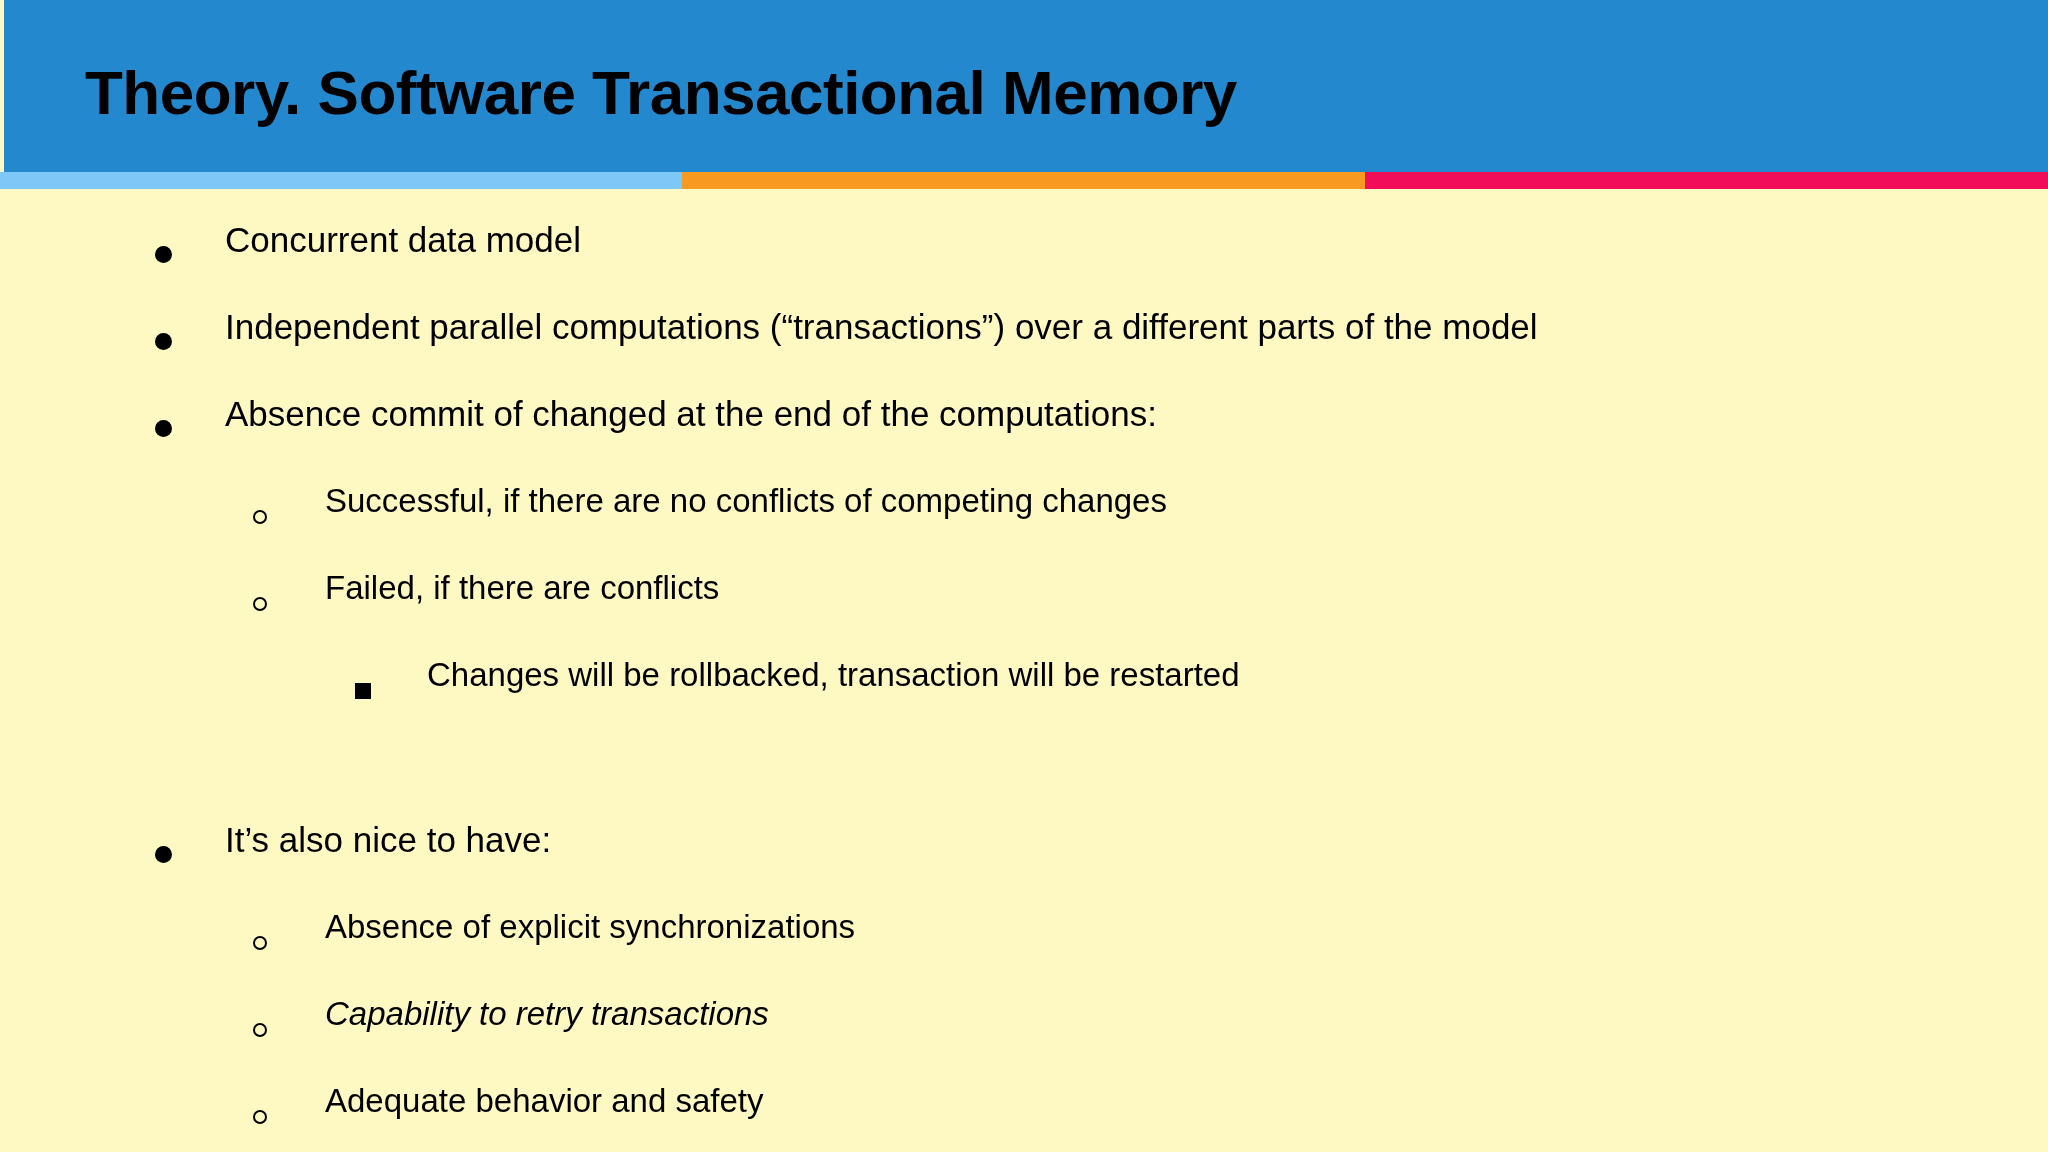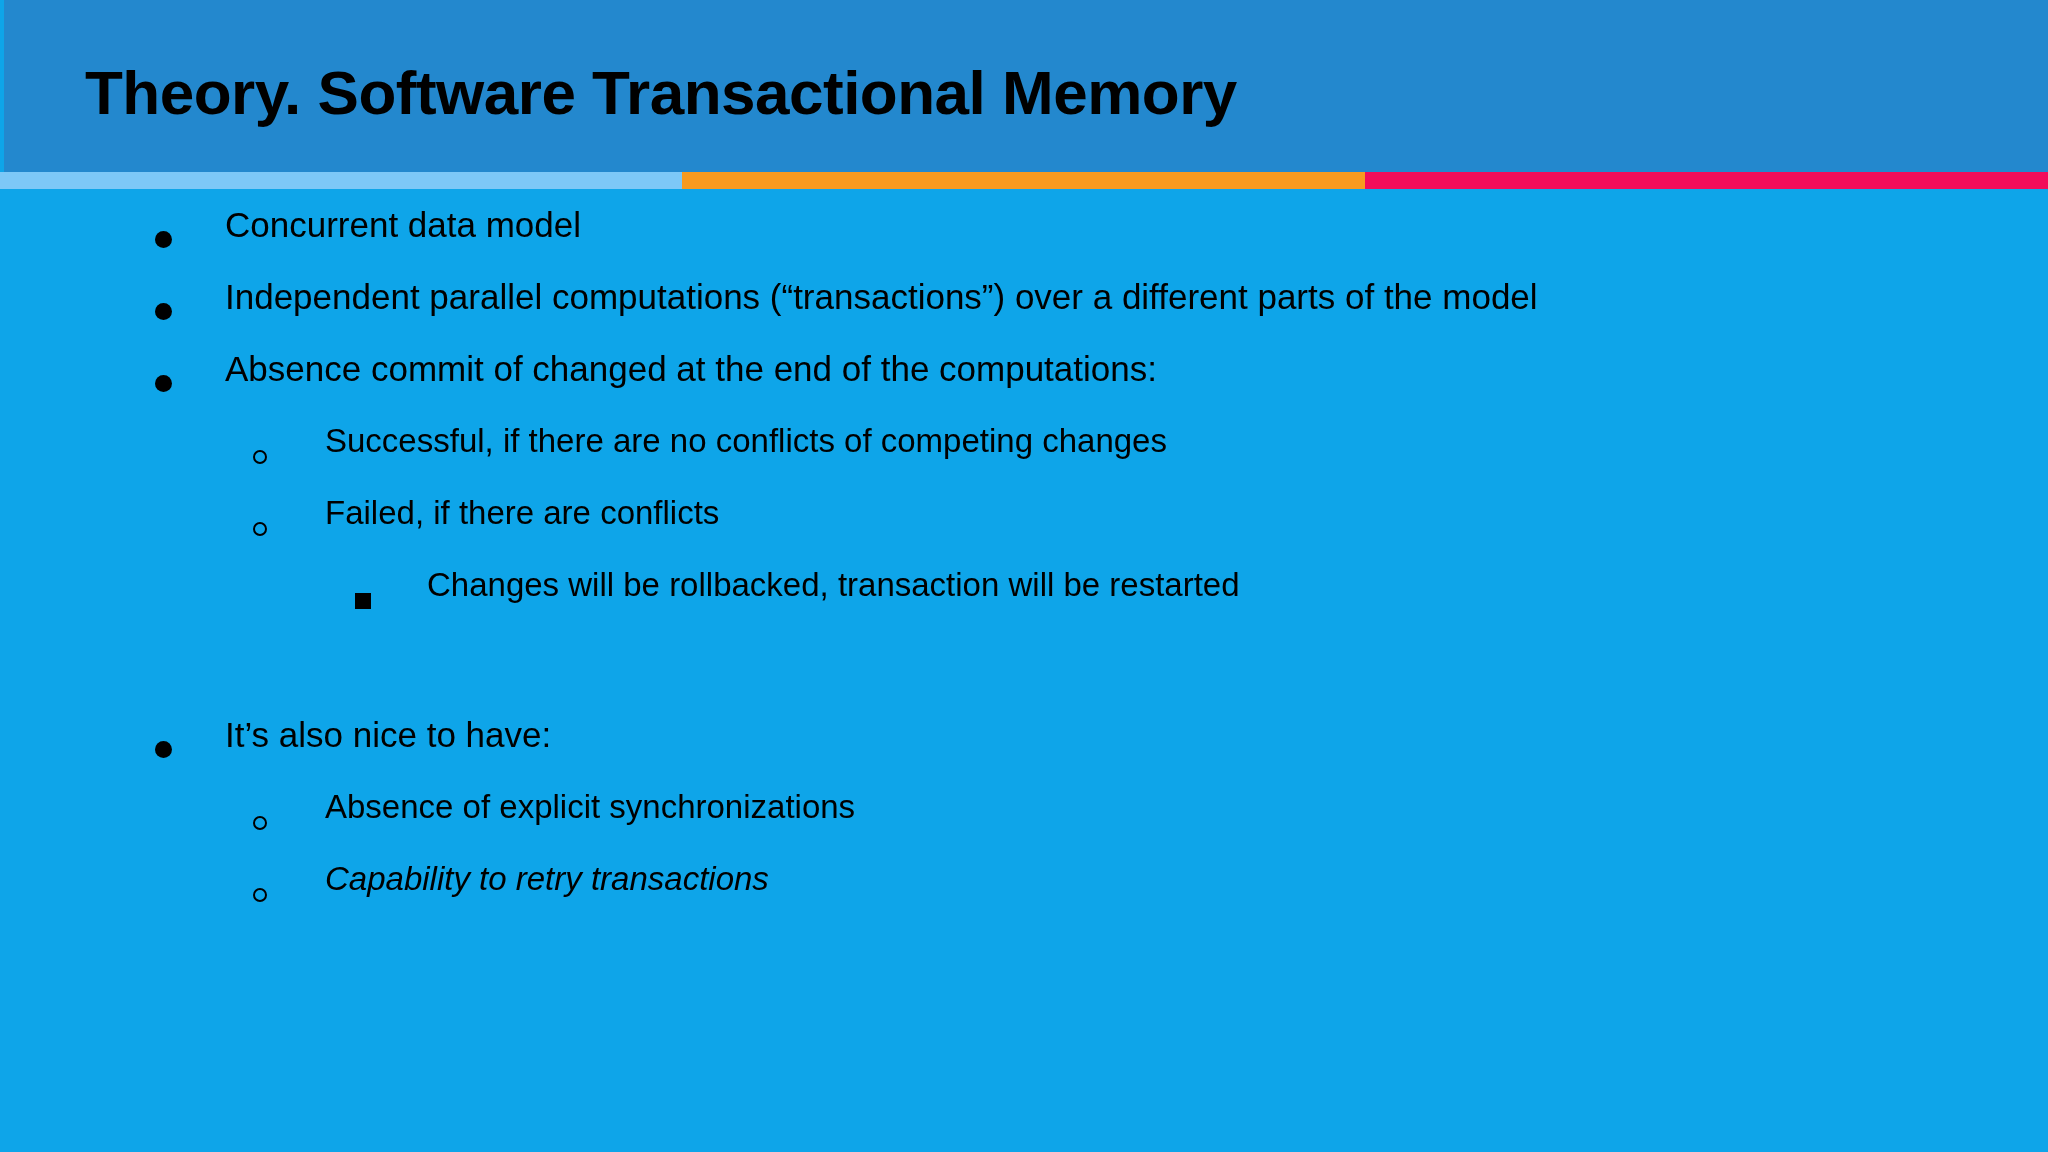--- a/index.html
+++ b/index.html
@@ -66,20 +66,21 @@
     position: absolute;
     left: 0;
     top: 189px;
     width: 2048px;
   }
 
   .bullet-row {
     display: flex;
     align-items: center;
     position: relative;
+    margin-top: 15px;
   }
 
   .marker {
     flex: 0 0 auto;
     display: flex;
     align-items: center;
     justify-content: flex-start;
   }
 
   .bullet-text {
@@ -143,21 +144,21 @@
     line-height: 72px;
   }
 
   .group-gap {
     height: 78px;
   }
 </style>
 </head>
 <body>
 
-<div class="slide" style="background: #0ea5e9;">
+<div class="slide" style="background: #fef9c3;">
 
   <div class="header-band" style="background: rgb(35, 136, 206);"></div>
 
   <div class="slide-title" style="color: rgb(0, 0, 0);">Theory. Software Transactional Memory</div>
 
   <div class="accent-bars">
     <div class="accent-seg a1" style="background: rgb(125, 200, 247);"></div>
     <div class="accent-seg a2" style="background: rgb(248, 154, 32);"></div>
     <div class="accent-seg a3" style="background: rgb(242, 13, 90);"></div>
   </div>
@@ -223,15 +224,21 @@
     </div>
 
 
     <div class="bullet-row lvl2">
       <span class="marker">
           <span class="circle"></span>
         </span>
       <span class="bullet-text" style="color: rgb(0, 0, 0); font-style: italic;">Capability to retry transactions</span>
     </div>
 
+    <div class="bullet-row lvl2">
+      <span class="marker">
+          <span class="circle"></span>
+        </span>
+      <span class="bullet-text" style="color: rgb(0, 0, 0);">Adequate behavior and safety</span>
+    </div>
 
   </div>
 </div>
 
 </body></html>

